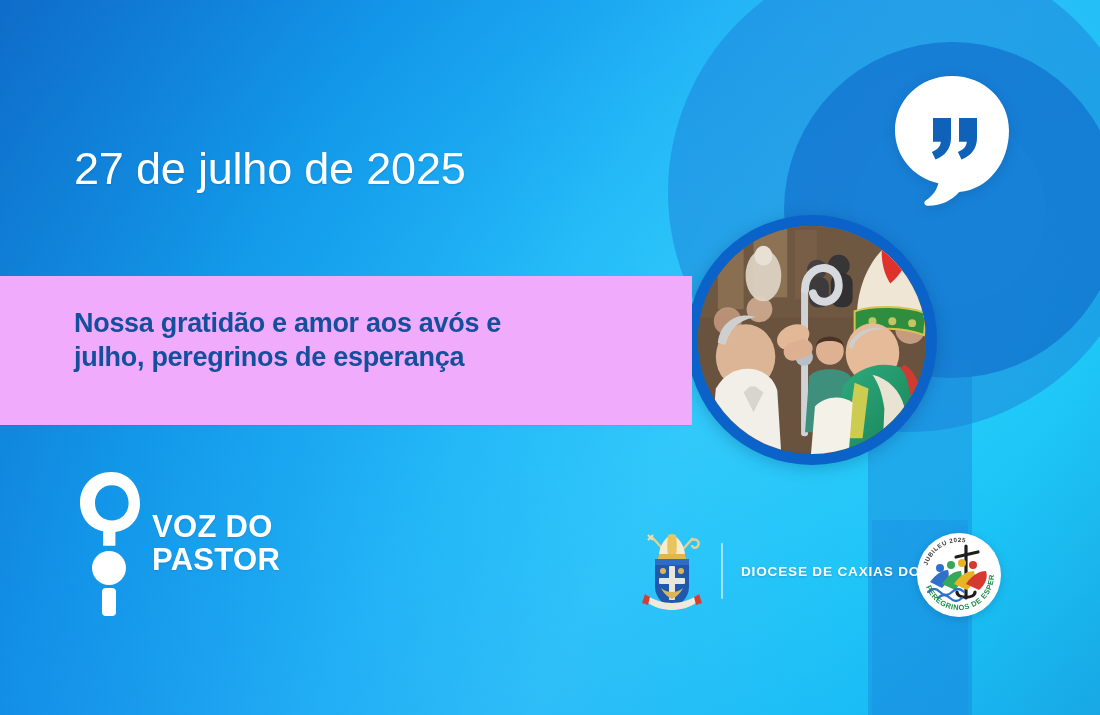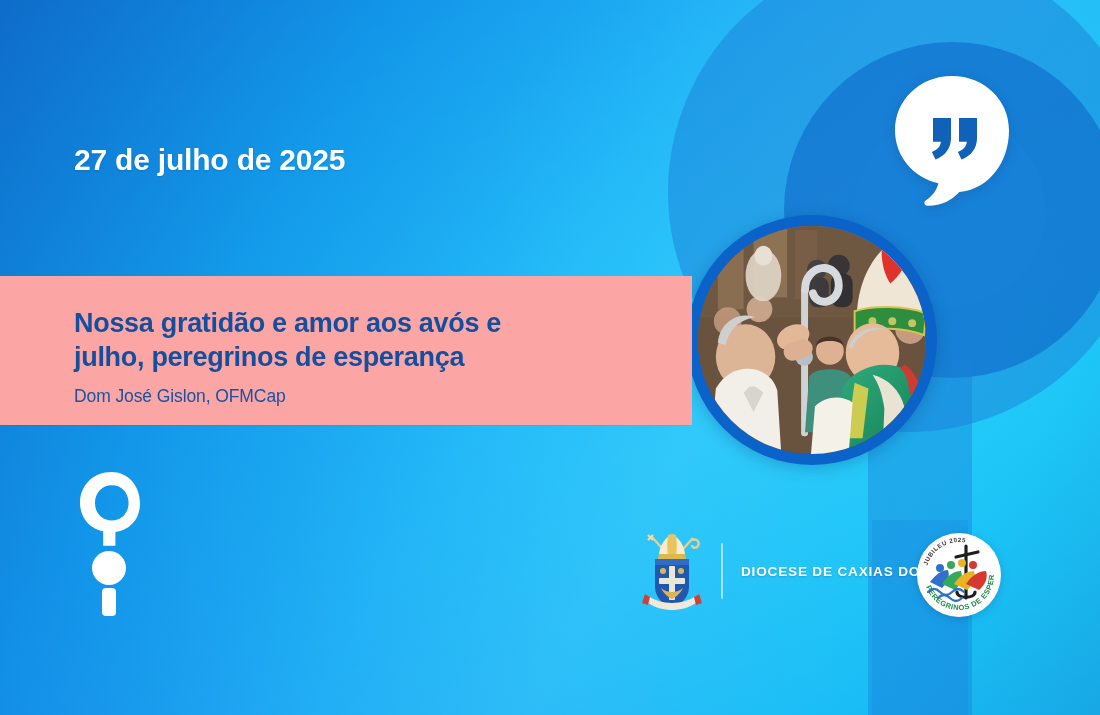--- a/index.html
+++ b/index.html
@@ -32,32 +32,32 @@
   
   .wm{position:absolute;right:-30px;top:-40px;width:480px;height:790px;}
   .wm svg{width:100%;height:100%;display:block;}
 
   
   .datewrap{
     position:absolute;left:74px;top:142px;width:660px;
     color:#ffffff;
   }
   .date-line1{
-    font-size:30px;font-weight:700;letter-spacing:-0.2px;line-height:1.18;
+    font-size:45px;font-weight:400;letter-spacing:-0.2px;line-height:1.18;
     text-shadow:0 1px 2px rgba(0,40,90,.18);
   }
   .date-line2{
     font-size:33px;font-weight:400;letter-spacing:-0.2px;line-height:1.22;margin-top:2px;
     text-shadow:0 1px 2px rgba(0,40,90,.18);
   }
 
   
   .banner{
     position:absolute;left:0;top:276px;width:692px;height:149px;
-    background:#fca5a5;
+    background:#f0abfc;
     box-shadow:0 1px 0 rgba(0,0,0,.04);
   }
   .banner-inner{padding:30px 0 0 74px;}
   .banner-title{
     color:#144f9e;
     font-size:27px;font-weight:700;line-height:1.27;letter-spacing:-0.3px;
     max-width:520px;
   }
   .banner-sub{
     margin-top:11px;
@@ -247,37 +247,40 @@
       </svg>
     </div>
   </div>
 
   <div class="banner">
     <div class="banner-inner">
       <div class="banner-title">
         <span>Nossa gratidão e amor aos avós e</span><br>
         <span>julho, peregrinos de esperança</span>
       </div>
-      <div class="banner-sub">Dom José Gislon, OFMCap</div>
     </div>
   </div>
 
   <div class="vdp">
     <div class="vdp-mark">
       <svg viewBox="0 0 66 148" xmlns="http://www.w3.org/2000/svg" aria-hidden="true">
         <g fill="#ffffff">
 
           <path d="M33.5 2C15.6 2 2 15.2 2 32.7c0 15.2 9.8 26.3 23.2 28.5v14.6h12.2V61.9C52.6 60 62 48.5 62 33.5 62 15.6 50 2 33.5 2Zm.3 13.2c10.1 0 16.8 7.6 16.8 17.6 0 10.3 -7.2 17.6 -16.6 17.6 -9.9 0 -17 -7.2 -17 -17.4 0 -10.2 7 -17.8 16.8 -17.8Z"></path>
           <path d="M34 24.6c-5 0 -8.7 3.6 -8.7 8.5 0 4.8 3.7 8.4 8.6 8.4 5 0 8.7 -3.6 8.7 -8.5 0 -4.8 -3.7 -8.4 -8.6 -8.4Z" fill="none"></path>
 
           <circle cx="31" cy="98" r="17"></circle>
 
           <rect x="24" y="118" width="14" height="28" rx="4"></rect>
         </g>
       </svg>
+    </div>
+    <div class="vdp-text">
+      <div>VOZ DO</div>
+      <div>PASTOR</div>
     </div>
   </div>
 
   <div class="diocese">
     <div class="crest">
       <svg viewBox="0 0 70 86" xmlns="http://www.w3.org/2000/svg" aria-hidden="true">
 
         <g stroke="#e7cf8f" stroke-width="2.4" fill="none">
           <line x1="14" y1="8" x2="34" y2="30"></line>
           <line x1="56" y1="10" x2="38" y2="30"></line>

